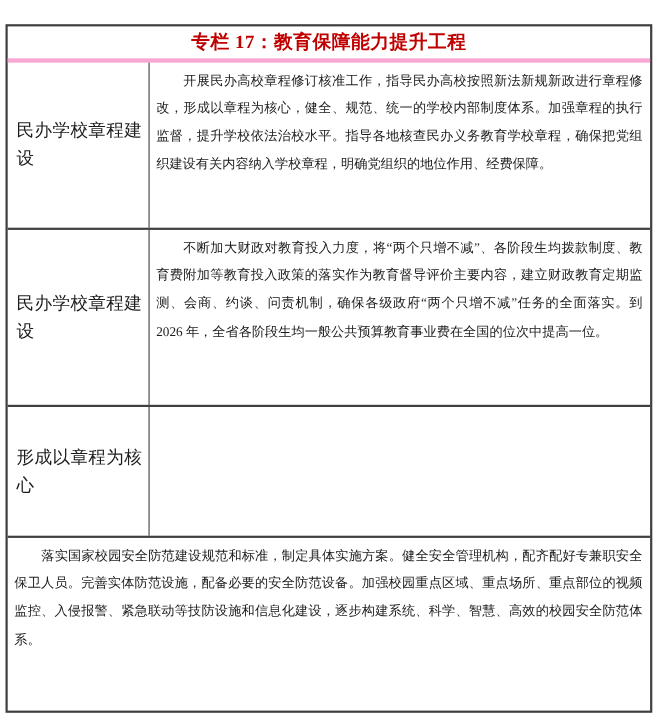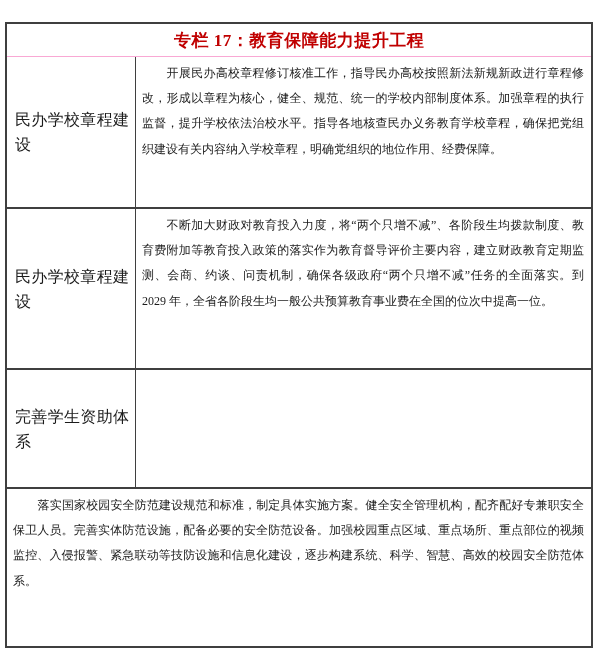--- a/index.html
+++ b/index.html
@@ -20,21 +20,21 @@
     height: 626px;
     border: 2px solid #3f3f3f;
     box-sizing: border-box;
     display: flex;
     flex-direction: column;
     background: #ffffff;
   }
   .title-row {
     height: 33px;
     flex: 0 0 33px;
-    border-bottom: 1px solid #f9a8d4;
+    border-bottom: 4px solid #f9a8d4;
     box-sizing: border-box;
     display: flex;
     align-items: center;
     justify-content: center;
   }
   .title-text {
     font-size: 17px;
     font-weight: bold;
     letter-spacing: 0.5px;
   }
@@ -87,26 +87,26 @@
       <div class="cell-label">
         <div class="label-text">民办学校章程建设</div>
       </div>
       <div class="cell-content">开展民办高校章程修订核准工作，指导民办高校按照新法新规新政进行章程修改，形成以章程为核心，健全、规范、统一的学校内部制度体系。加强章程的执行监督，提升学校依法治校水平。指导各地核查民办义务教育学校章程，确保把党组织建设有关内容纳入学校章程，明确党组织的地位作用、经费保障。</div>
     </div>
 
     <div class="row r2">
       <div class="cell-label">
         <div class="label-text">民办学校章程建设</div>
       </div>
-      <div class="cell-content">不断加大财政对教育投入力度，将“两个只增不减”、各阶段生均拨款制度、教育费附加等教育投入政策的落实作为教育督导评价主要内容，建立财政教育定期监测、会商、约谈、问责机制，确保各级政府“两个只增不减”任务的全面落实。到 2029 年，全省各阶段生均一般公共预算教育事业费在全国的位次中提高一位。</div>
+      <div class="cell-content">不断加大财政对教育投入力度，将“两个只增不减”、各阶段生均拨款制度、教育费附加等教育投入政策的落实作为教育督导评价主要内容，建立财政教育定期监测、会商、约谈、问责机制，确保各级政府“两个只增不减”任务的全面落实。到 2026 年，全省各阶段生均一般公共预算教育事业费在全国的位次中提高一位。</div>
     </div>
 
     <div class="row r3">
       <div class="cell-label">
-        <div class="label-text">完善学生资助体系</div>
+        <div class="label-text">形成以章程为核心</div>
       </div>
     </div>
 
     <div class="row last">
       <div class="cell-content">落实国家校园安全防范建设规范和标准，制定具体实施方案。健全安全管理机构，配齐配好专兼职安全保卫人员。完善实体防范设施，配备必要的安全防范设备。加强校园重点区域、重点场所、重点部位的视频监控、入侵报警、紧急联动等技防设施和信息化建设，逐步构建系统、科学、智慧、高效的校园安全防范体系。</div>
     </div>
 
   </div>
 </div>
 

